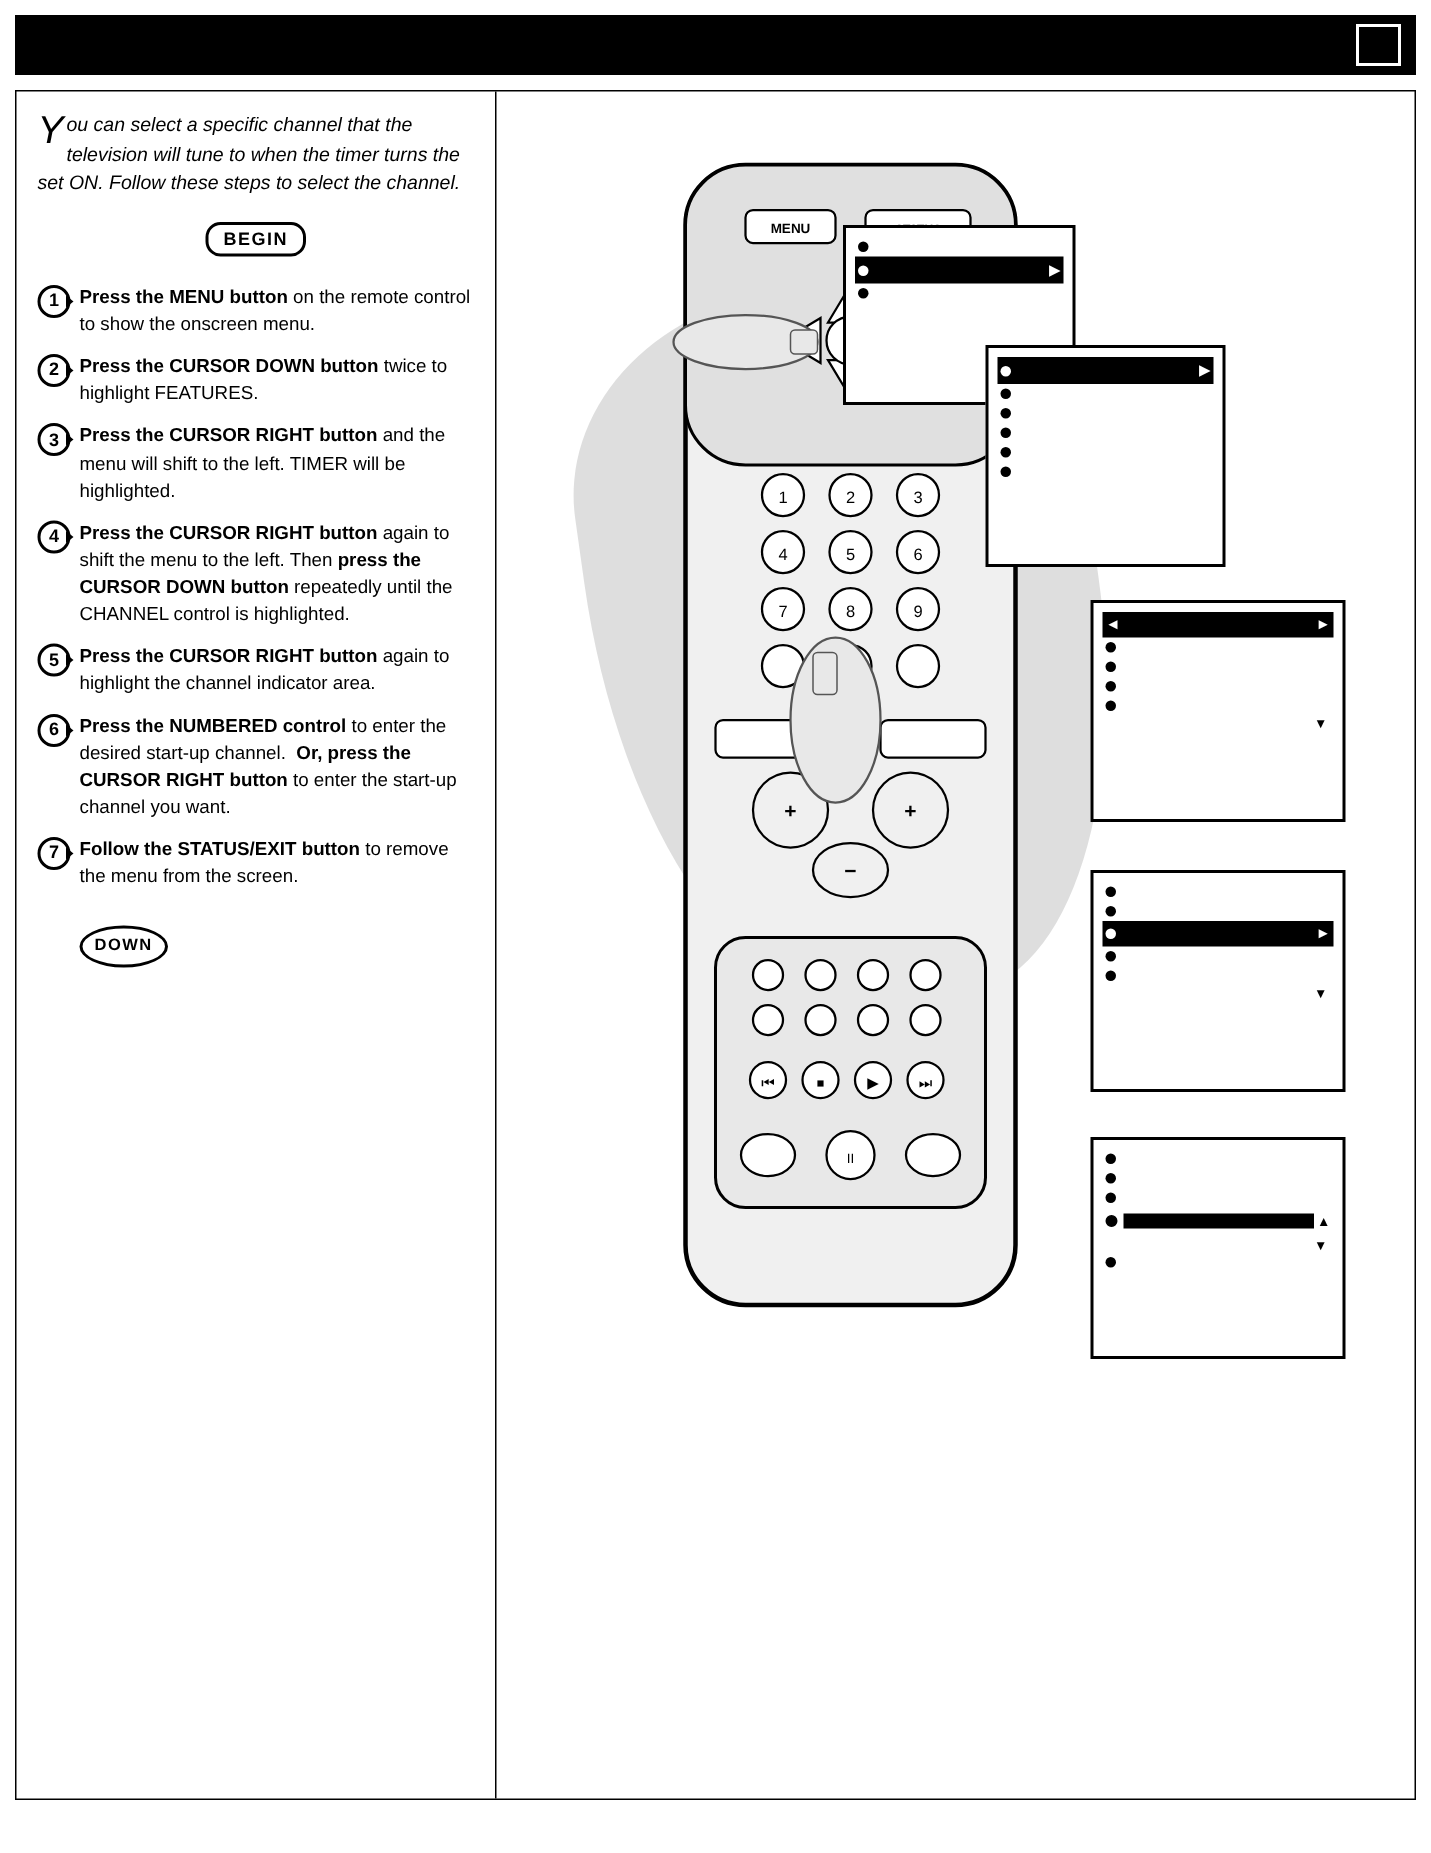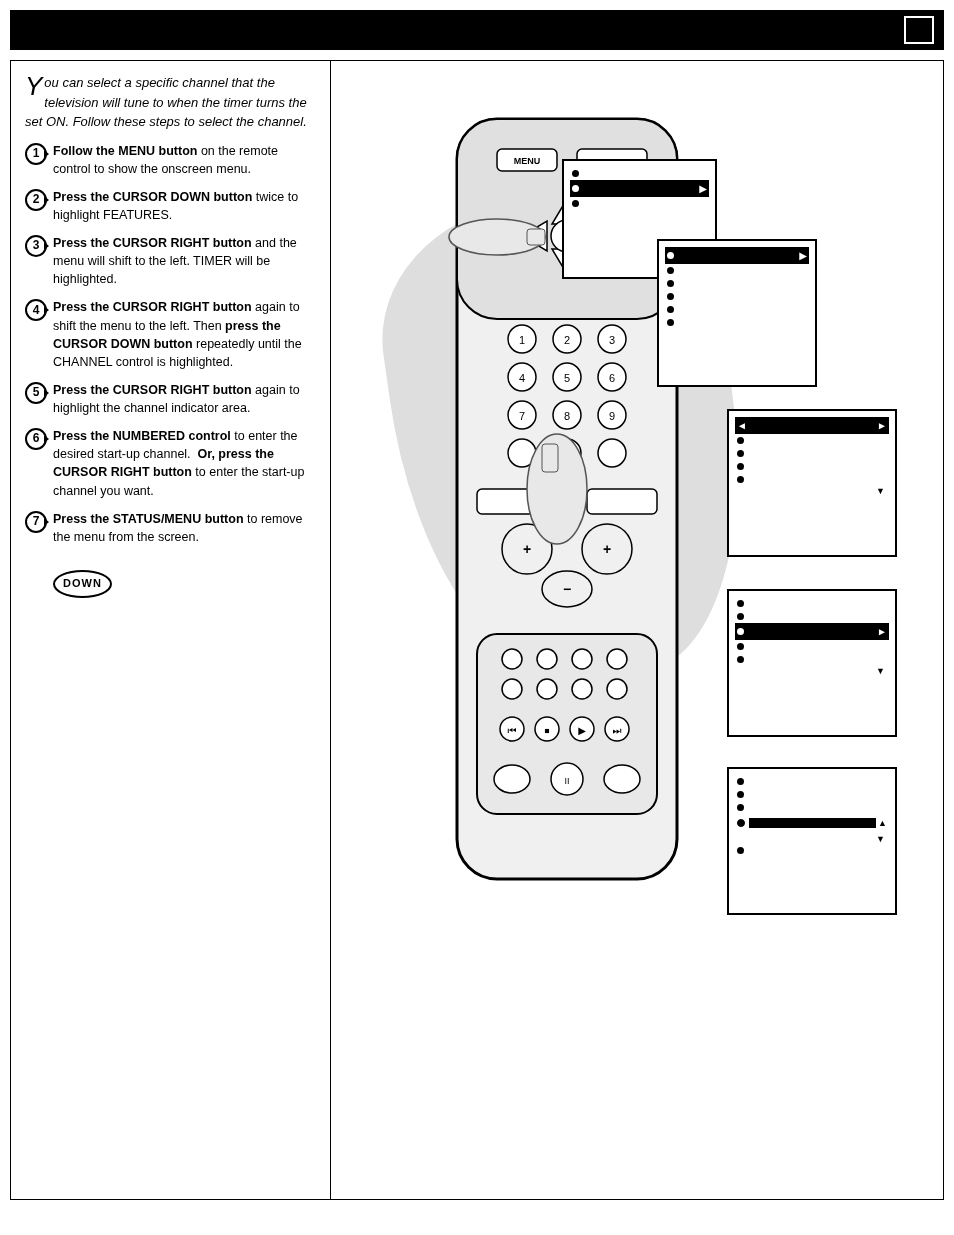--- a/index.html
+++ b/index.html
@@ -142,21 +142,21 @@
       margin-top: 6px;
       letter-spacing: 1px;
       background: #fff;
     }
 
     
     .right-panel {
       flex: 1;
       position: relative;
       display: flex;
-      align-items: flex-end;
+      align-items: center;
       justify-content: center;
       padding: 20px;
     }
 
   </style>
 </head>
 <body>
 
 <div class="page">
 
@@ -168,25 +168,28 @@
 
   <div class="main-content">
 
     <div class="left-panel">
 
       <div class="intro-text">
         <span class="big-y">Y</span>
         <span>ou can select a specific channel that the television will tune to when the timer turns the set ON. Follow these steps to select the channel.</span>
       </div>
 
+      <div style="text-align:center; margin: 8px 0;">
+        <span class="begin-badge">BEGIN</span>
+      </div>
 
       <div class="step">
         <div class="step-num">1</div>
         <div class="step-text">
-          <b>Follow the MENU button</b> on the remote control to show the onscreen menu.
+          <b>Press the MENU button</b> on the remote control to show the onscreen menu.
         </div>
       </div>
 
       <div class="step">
         <div class="step-num">2</div>
         <div class="step-text">
           <b>Press the CURSOR DOWN button</b> twice to highlight FEATURES.
         </div>
       </div>
 
@@ -214,21 +217,21 @@
       <div class="step">
         <div class="step-num">6</div>
         <div class="step-text">
           <b>Press the NUMBERED control</b> to enter the desired start-up channel.&nbsp; <b>Or, press the CURSOR RIGHT button</b> to enter the start-up channel you want.
         </div>
       </div>
 
       <div class="step">
         <div class="step-num">7</div>
         <div class="step-text">
-          <b>Press the STATUS/MENU button</b> to remove the menu from the screen.
+          <b>Follow the STATUS/EXIT button</b> to remove the menu from the screen.
           <br><br>
           <span class="stop-badge">DOWN</span>
         </div>
       </div>
 
     </div>
 
     <div class="right-panel">
       <div style="position:relative; width:560px; height:1080px;">
 

